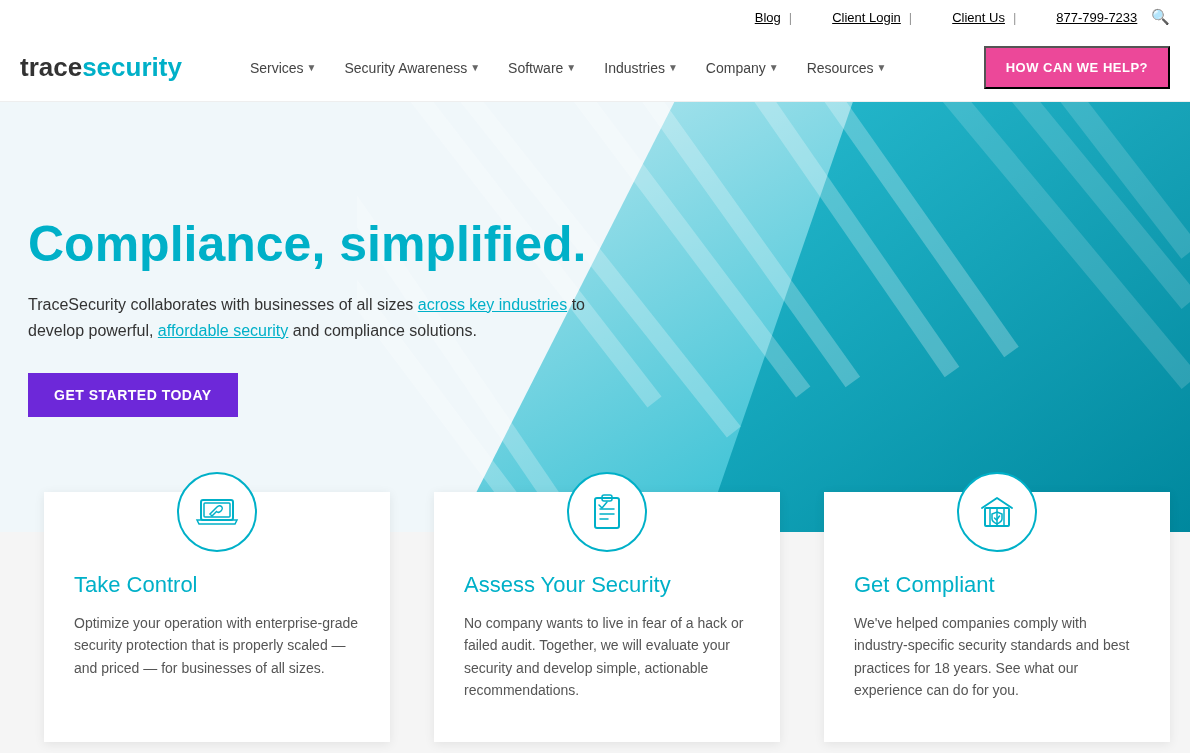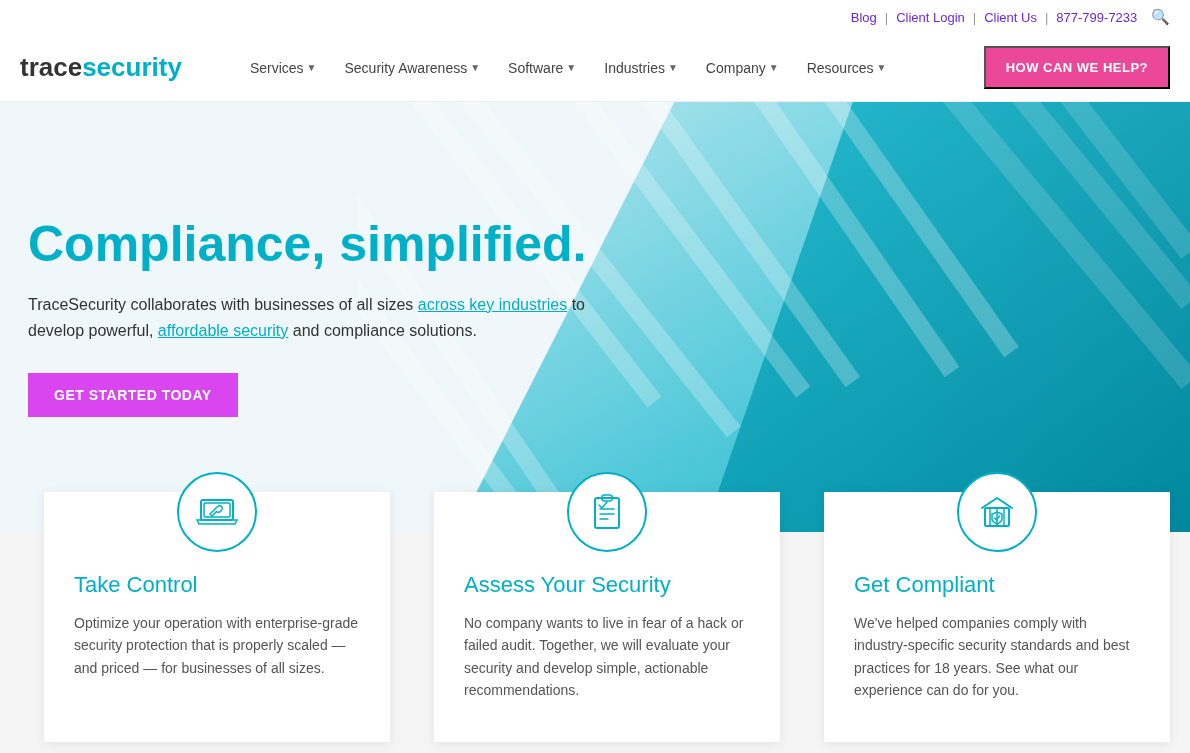--- a/index.html
+++ b/index.html
@@ -10,22 +10,24 @@
       display: flex;
       justify-content: flex-end;
       align-items: center;
       padding: 8px 20px;
       background: #fff;
       font-size: 13px;
       color: #333;
       gap: 8px;
     }
     .top-bar a {
-      color: #6d28d9;
-      cursor: pointer;
+      color: #000000;
+      text-decoration: underline;
+      cursor: pointer;
+      margin-left: 32px;
     }
     .top-bar .separator { color: #999; }
     .search-icon-top {
       margin-left: 6px;
       cursor: pointer;
       font-size: 15px;
       color: #555;
     }
 
     
@@ -122,21 +124,21 @@
       line-height: 1.6;
       margin-bottom: 30px;
     }
     .hero-desc a {
       color: #00b0c8;
       text-decoration: underline;
       cursor: pointer;
     }
 
     .hero-cta {
-      background: #d946ef;
+      background: #6d28d9;
       color: #fff;
       border: none;
       padding: 14px 26px;
       font-size: 14px;
       font-weight: 700;
       cursor: pointer;
       letter-spacing: 0.5px;
       text-transform: uppercase;
     }
 

